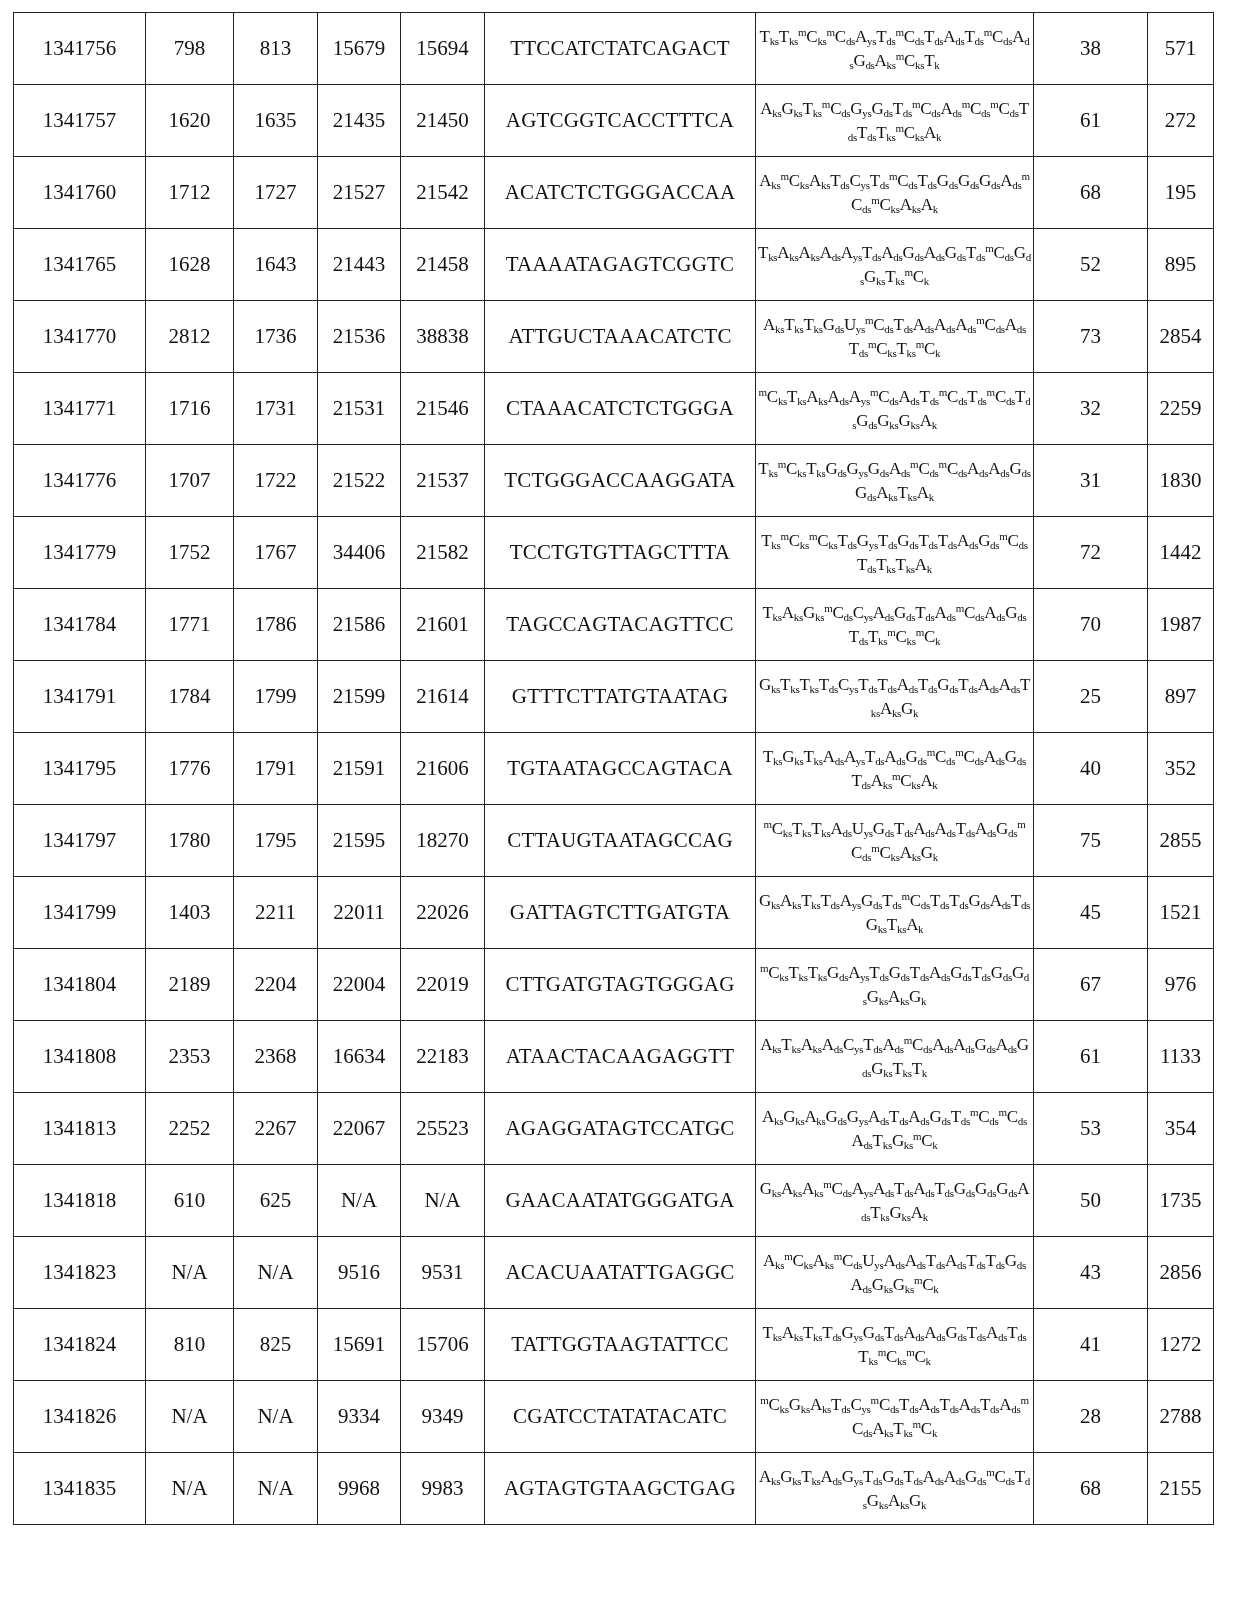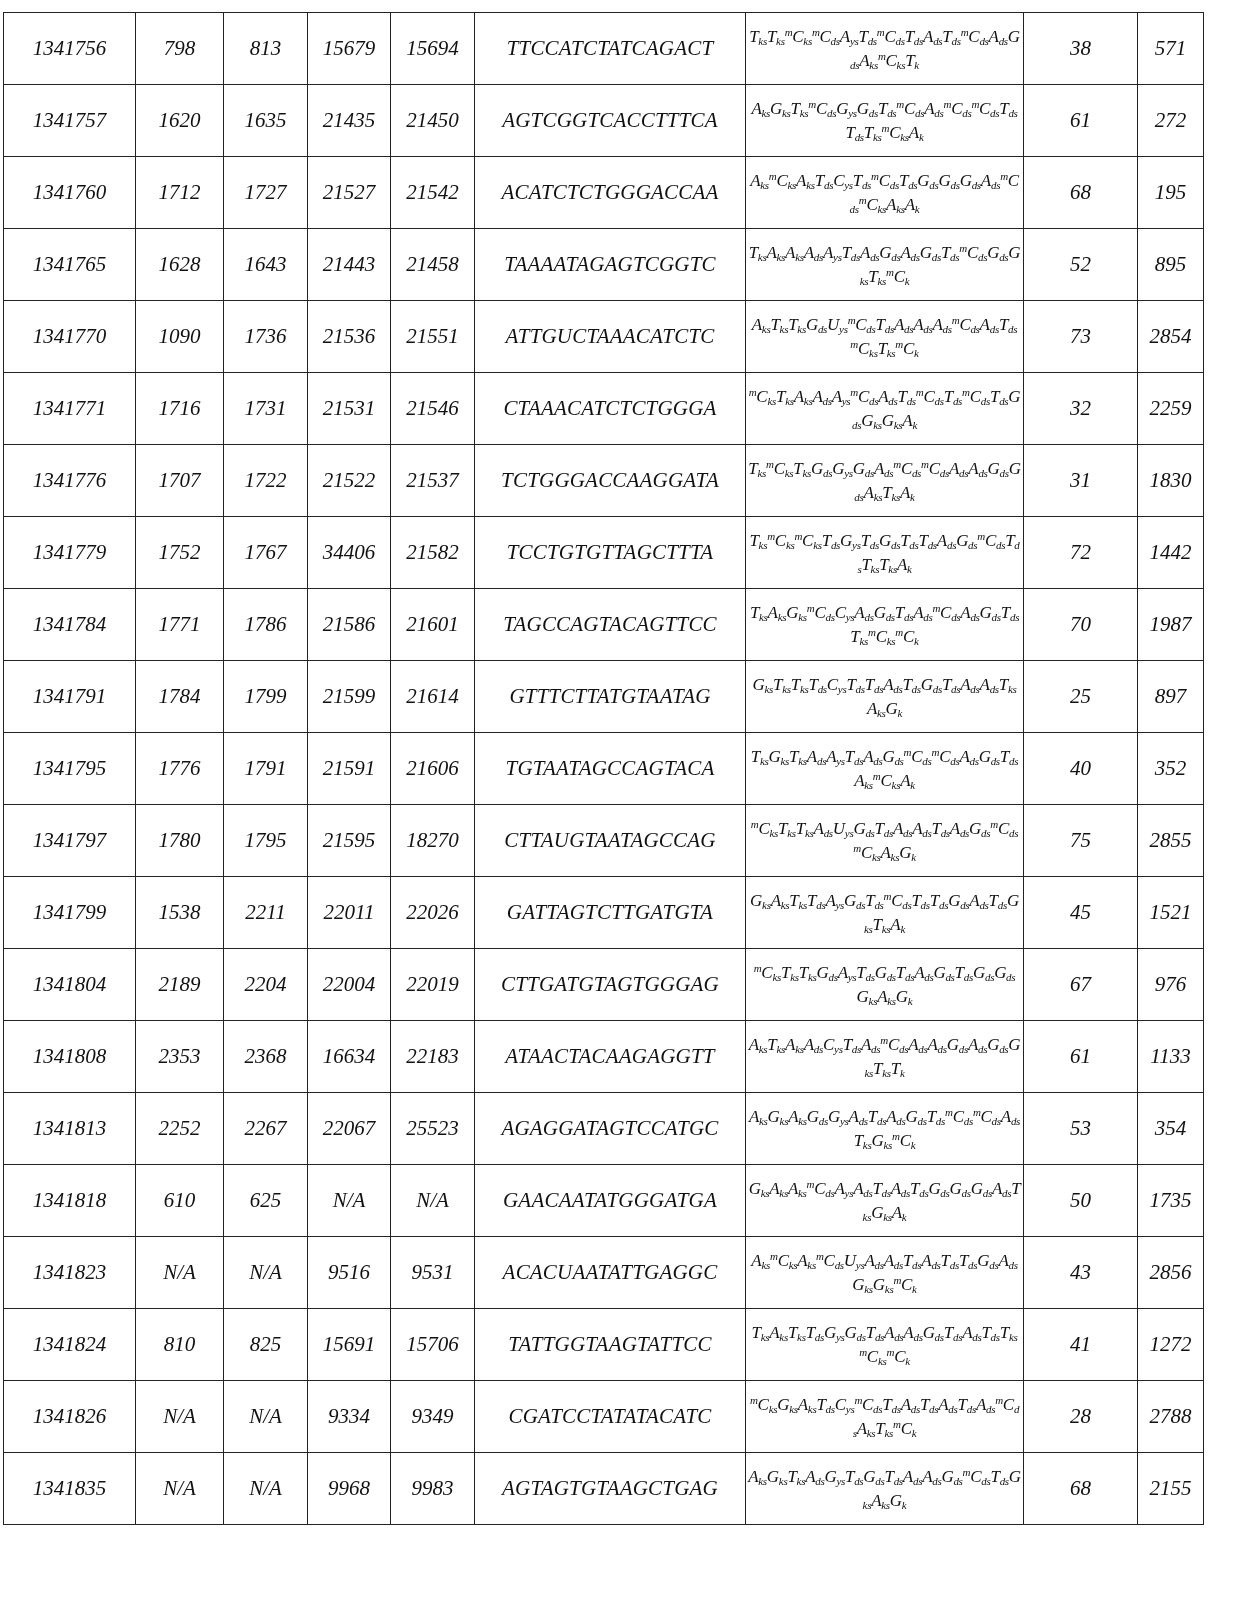--- a/index.html
+++ b/index.html
@@ -1,22 +1,21 @@
 <!DOCTYPE html>
 <html><head>
 <meta charset="utf-8">
 <style>
   html, body { margin: 0; padding: 0; background: #ffffff; }
   body { width: 1259px; height: 1606px; position: relative; overflow: hidden;
          font-family: "Liberation Serif", "DejaVu Serif", serif; color: #111; }
   table.data {
-    position: absolute; left: 3px; top: 12px;
+    position: absolute; left: 13px; top: 12px;
     border-collapse: collapse; table-layout: fixed;
     width: 1200px;
-    font-style: italic;
   }
   table.data td {
     border: 1.5px solid #222;
     height: 71px; padding: 0;
     text-align: center; vertical-align: middle;
     font-size: 21px; line-height: 1;
     white-space: nowrap; overflow: hidden;
   }
   table.data td.chem {
     font-size: 17px; line-height: 24px; white-space: normal;
@@ -81,24 +80,24 @@
         <td>1643</td>
         <td>21443</td>
         <td>21458</td>
         <td class="seq">TAAAATAGAGTCGGTC</td>
         <td class="chem">T<sub>ks</sub>A<sub>ks</sub>A<sub>ks</sub>A<sub>ds</sub>A<sub>ys</sub>T<sub>ds</sub>A<sub>ds</sub>G<sub>ds</sub>A<sub>ds</sub>G<sub>ds</sub>T<sub>ds</sub><sup>m</sup>C<sub>ds</sub>G<sub>ds</sub>G<sub>ks</sub>T<sub>ks</sub><sup>m</sup>C<sub>k</sub></td>
         <td>52</td>
         <td>895</td>
       </tr>
       <tr>
         <td>1341770</td>
-        <td>1090</td>
+        <td>2812</td>
         <td>1736</td>
         <td>21536</td>
-        <td>21551</td>
+        <td>38838</td>
         <td class="seq">ATTGUCTAAACATCTC</td>
         <td class="chem">A<sub>ks</sub>T<sub>ks</sub>T<sub>ks</sub>G<sub>ds</sub>U<sub>ys</sub><sup>m</sup>C<sub>ds</sub>T<sub>ds</sub>A<sub>ds</sub>A<sub>ds</sub>A<sub>ds</sub><sup>m</sup>C<sub>ds</sub>A<sub>ds</sub>T<sub>ds</sub><sup>m</sup>C<sub>ks</sub>T<sub>ks</sub><sup>m</sup>C<sub>k</sub></td>
         <td>73</td>
         <td>2854</td>
       </tr>
       <tr>
         <td>1341771</td>
         <td>1716</td>
         <td>1731</td>
         <td>21531</td>
@@ -169,21 +168,21 @@
         <td>1795</td>
         <td>21595</td>
         <td>18270</td>
         <td class="seq">CTTAUGTAATAGCCAG</td>
         <td class="chem"><sup>m</sup>C<sub>ks</sub>T<sub>ks</sub>T<sub>ks</sub>A<sub>ds</sub>U<sub>ys</sub>G<sub>ds</sub>T<sub>ds</sub>A<sub>ds</sub>A<sub>ds</sub>T<sub>ds</sub>A<sub>ds</sub>G<sub>ds</sub><sup>m</sup>C<sub>ds</sub><sup>m</sup>C<sub>ks</sub>A<sub>ks</sub>G<sub>k</sub></td>
         <td>75</td>
         <td>2855</td>
       </tr>
       <tr>
         <td>1341799</td>
-        <td>1538</td>
+        <td>1403</td>
         <td>2211</td>
         <td>22011</td>
         <td>22026</td>
         <td class="seq">GATTAGTCTTGATGTA</td>
         <td class="chem">G<sub>ks</sub>A<sub>ks</sub>T<sub>ks</sub>T<sub>ds</sub>A<sub>ys</sub>G<sub>ds</sub>T<sub>ds</sub><sup>m</sup>C<sub>ds</sub>T<sub>ds</sub>T<sub>ds</sub>G<sub>ds</sub>A<sub>ds</sub>T<sub>ds</sub>G<sub>ks</sub>T<sub>ks</sub>A<sub>k</sub></td>
         <td>45</td>
         <td>1521</td>
       </tr>
       <tr>
         <td>1341804</td>

